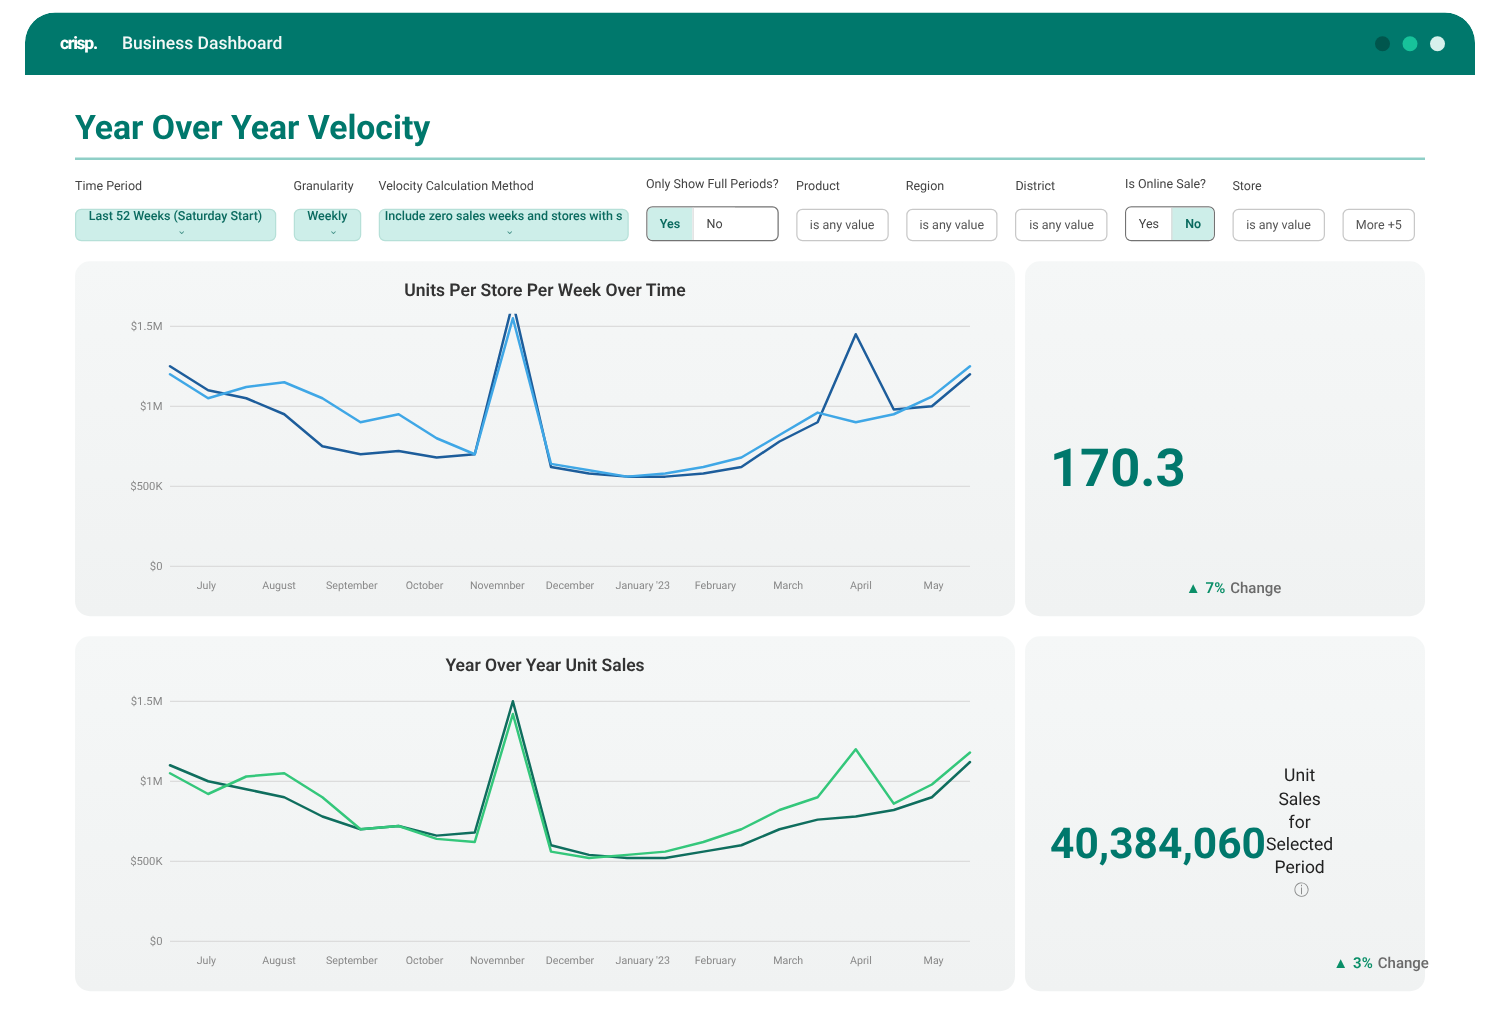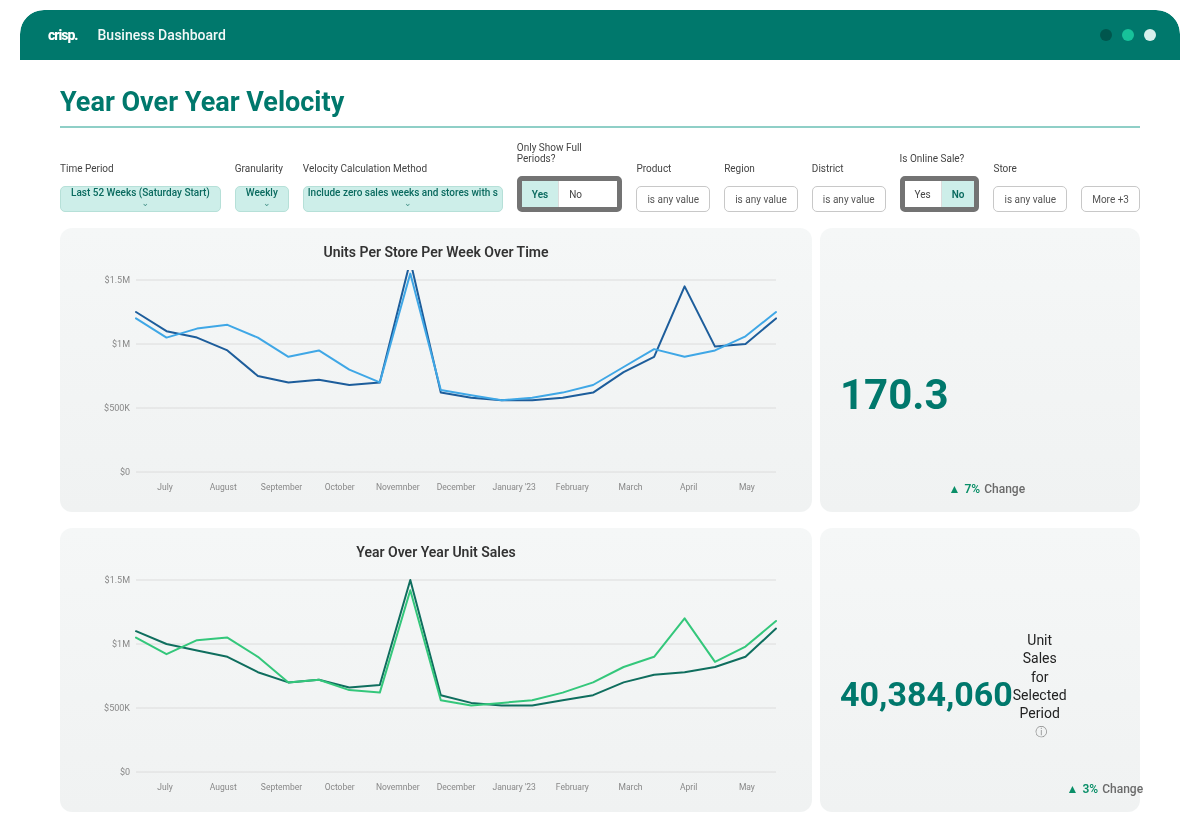--- a/index.html
+++ b/index.html
@@ -64,21 +64,21 @@
     height: 26px;
     border-radius: 5px;
     font-size: 10px;
     display: inline-flex;
     align-items: center;
     padding: 0 10px;
     white-space: nowrap;
   }
   .pill.green { background: #cdeee9; color: #0a6a5f; border: 1px solid #b6e0d8; font-weight: 500; flex-direction: column; }
   .chev { margin-left: 10px; font-size: 9px; opacity: 0.7; }
-  .seg-group { display: inline-flex; border: 5px solid #737373; border-radius: 5px; overflow: hidden; }
+  .seg-group { display: inline-flex; border: 1px solid #737373; border-radius: 5px; overflow: hidden; }
   .seg { border: none; border-radius: 0; background: #fff; color: #444; }
   .seg.active { background: #cdeee9; color: #0a6a5f; font-weight: 600; }
   .seg + .seg { border-left: 1px solid #dcdcdc; }
   .btn.outline { border: 1px solid #c8c8c8; background: #fff; color: #555; }
 
   
   .row { display: flex; gap: 8px; margin-bottom: 16px; }
   .card { background: linear-gradient(180deg, #f5f7f7, #f0f2f2); border-radius: 12px; }
   .card.chart  { flex: 1 1 auto; padding: 16px 20px 8px; }
   .card.metric { width: 320px; padding: 40px 20px 16px; display: flex; flex-direction: row; align-items: center; }
@@ -172,21 +172,21 @@
         </span>
       </div>
 
       <div class="filter">
         <span class="filter-label">Store</span>
         <span class="btn outline">is any value</span>
       </div>
 
       <div class="filter" style="justify-content:flex-end;">
         <span class="filter-label">&nbsp;</span>
-        <span class="btn outline">More +3</span>
+        <span class="btn outline">More +5</span>
       </div>
 
     </div>
 
     <div class="row">
       <div class="card chart">
         <div class="chart-title">Units Per Store Per Week Over Time</div>
         <svg class="plot" viewBox="0 0 700 230">
             <line x1="50" x2="690" y1="202" y2="202" class="grid"></line>
             <text x="44" y="205" class="ylabel">$0</text>

